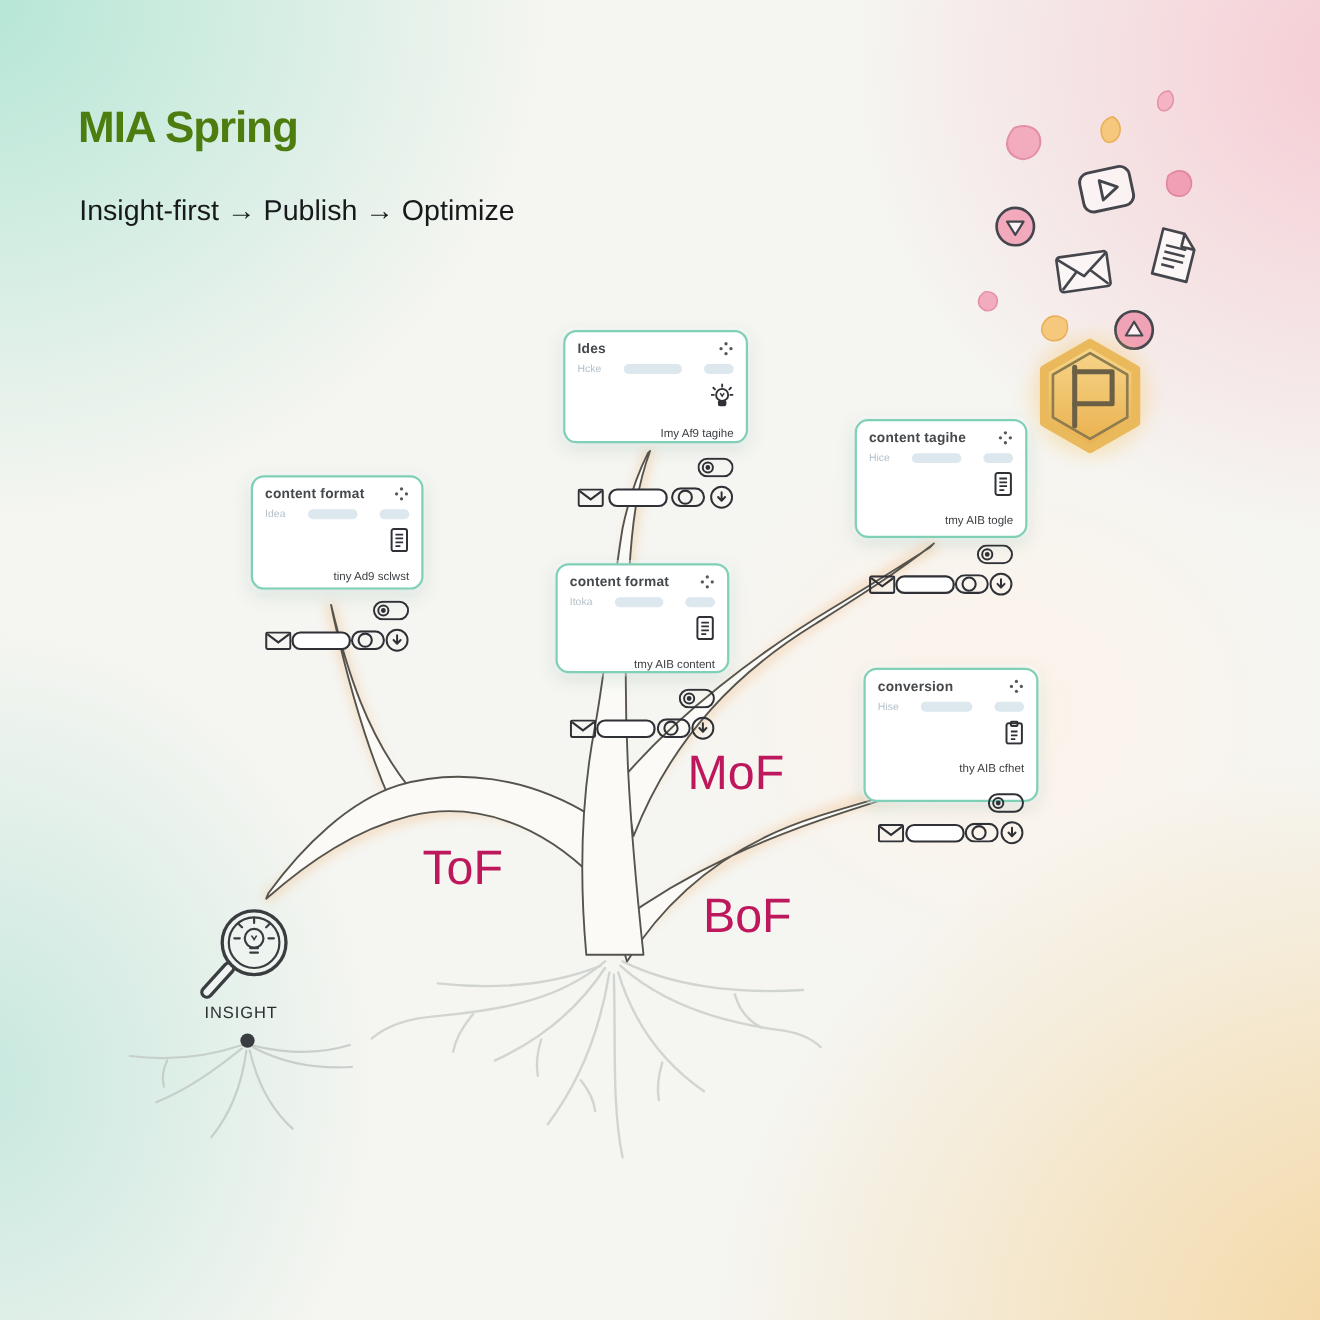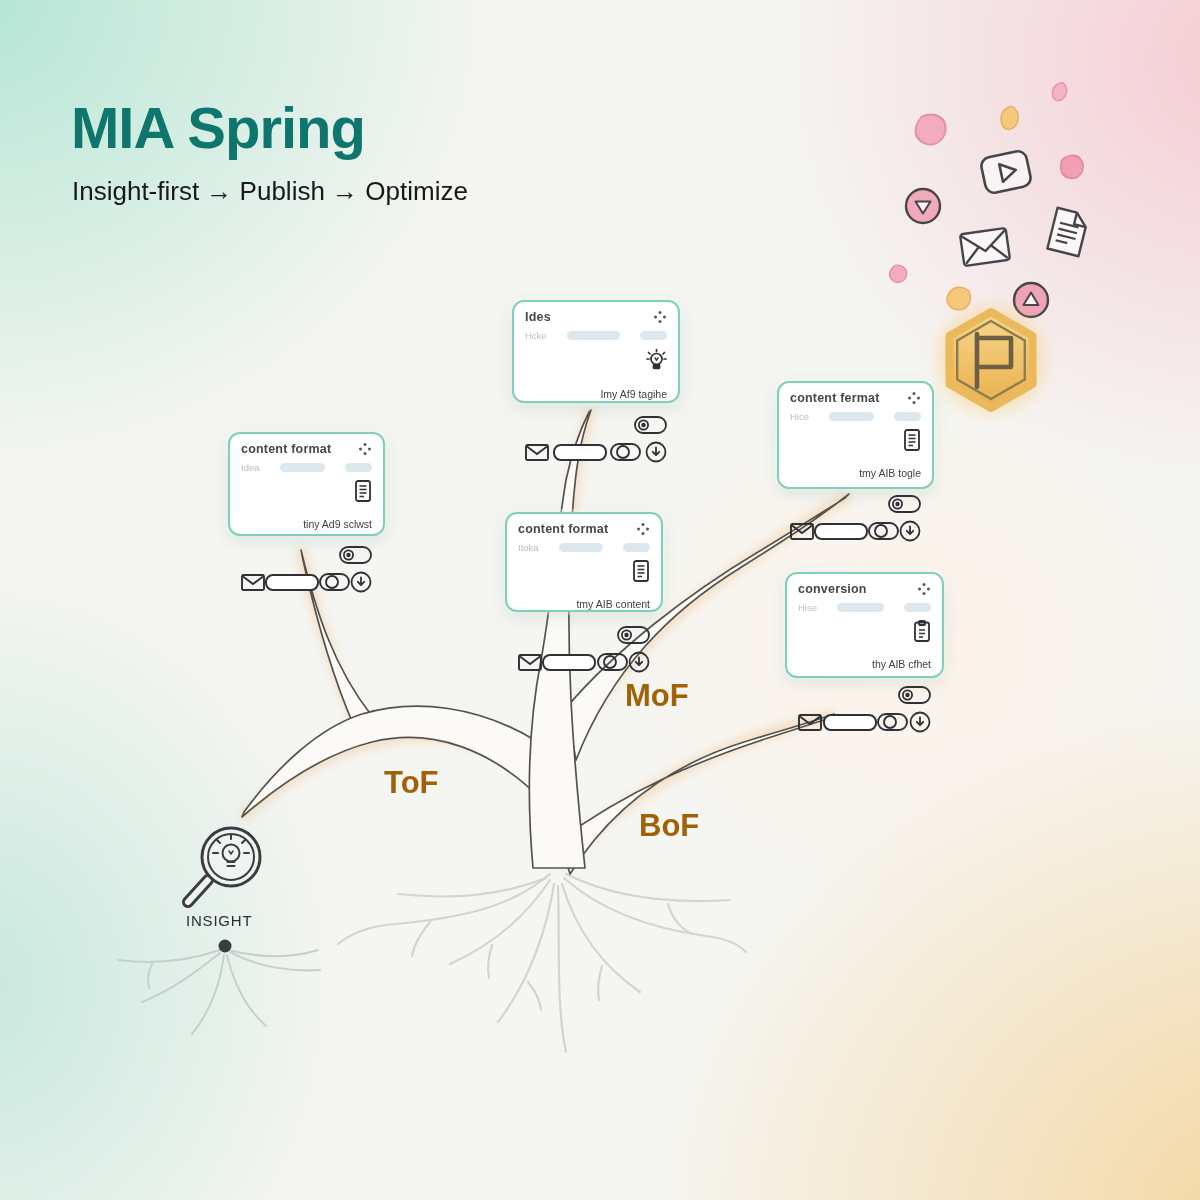--- a/index.html
+++ b/index.html
@@ -9,24 +9,24 @@
     background:
       radial-gradient(ellipse 62% 56% at -2% 0%, #b4e6d5 0%, rgba(180,230,213,0) 70%),
       radial-gradient(ellipse 46% 52% at -2% 82%, #c6e8de 0%, rgba(198,232,222,0) 66%),
       radial-gradient(ellipse 56% 52% at 103% 5%, #f5ccd4 0%, rgba(245,204,212,0) 68%),
       radial-gradient(ellipse 72% 62% at 106% 102%, #f4d6a0 0%, rgba(244,214,160,0) 72%),
       radial-gradient(ellipse 42% 36% at 76% 54%, #fdf3ea 0%, rgba(253,243,234,0) 60%),
       #f5f5f1;
   }
   .abs{position:absolute;}
   
-  .headline{left:71px;top:94px;font-size:58px;font-weight:700;letter-spacing:-1px;color:#0f766e;}
+  .headline{left:71px;top:94px;font-size:40px;font-weight:700;letter-spacing:-1px;color:#4d7c0f;}
   .subline{left:72px;top:176px;font-size:26px;font-weight:400;color:#17191b;}
   
-  .funnel-label{font-size:31px;font-weight:700;color:#a16207;}
+  .funnel-label{font-size:44px;font-weight:400;color:#be185d;}
   .lbl-tof{left:384px;top:765px;}
   .lbl-mof{left:625px;top:678px;}
   .lbl-bof{left:639px;top:808px;}
   .lbl-insight{left:186px;top:912px;font-size:15px;font-weight:500;letter-spacing:.8px;color:#2b2e30;}
   
   .card{
     position:absolute;background:#ffffff;border:2.5px solid #7ed0b6;border-radius:12px;
     box-shadow:0 5px 16px rgba(110,160,145,.20), 0 0 0 3px rgba(255,255,255,.35);
     padding:8px 11px;box-sizing:border-box;
   }
@@ -41,21 +41,21 @@
   .row-text{font-size:10.5px;color:#3e4246;}
   .row-toggle{margin-left:auto;}
   .card-actions{display:flex;align-items:center;justify-content:space-between;margin-top:7px;}
   .pill-btn{width:50px;height:13px;border:2px solid #2f3136;border-radius:8px;background:#fff;}
   .ic{display:block;}
   
   .card-ides{left:512px;top:300px;width:168px;height:103px;}
   .card-left{left:228px;top:432px;width:157px;height:104px;}
   .card-mid{left:505px;top:512px;width:158px;height:100px;}
   .card-right{left:777px;top:381px;width:157px;height:108px;}
-  .card-conv{left:785px;top:572px;width:159px;height:106px;}
+  .card-conv{left:785px;top:607px;width:159px;height:122px;}
 </style>
 </head>
 <body>
 
 <svg class="abs" width="1200" height="1200" viewBox="0 0 1200 1200" style="left:0;top:0;">
   <defs>
     <filter id="blur5" x="-50%" y="-50%" width="200%" height="200%">
         <feGaussianBlur stdDeviation="5"></feGaussianBlur>
       </filter>
     <filter id="blur8" x="-50%" y="-50%" width="200%" height="200%">
@@ -307,21 +307,21 @@
     </svg>
     <svg class="ic" width="22" height="22" viewBox="0 0 22 22" fill="none" stroke="#2f3136" stroke-width="1.8" stroke-linecap="round" stroke-linejoin="round">
       <circle cx="11" cy="11" r="9.5"></circle>
         <path d="M11 6.5 V 13.5 M7.8 10.8 L11 14.2 L14.2 10.8"></path>
     </svg>
   </div>
 </div>
 
 <div class="card card-right">
   <div class="card-head">
-    <span class="card-title">content fermat</span>
+    <span class="card-title">content tagihe</span>
     <svg class="ic" width="14" height="14" viewBox="0 0 14 14" fill="#55585c">
       <circle cx="7" cy="2.5" r="1.5"></circle>
         <circle cx="11.5" cy="7" r="1.5"></circle>
         <circle cx="7" cy="11.5" r="1.5"></circle>
         <circle cx="2.5" cy="7" r="1.5"></circle>
     </svg>
   </div>
   <div class="card-sub">
     <span class="sub-label">Hice</span>
     <span class="bar bar-long"></span>

